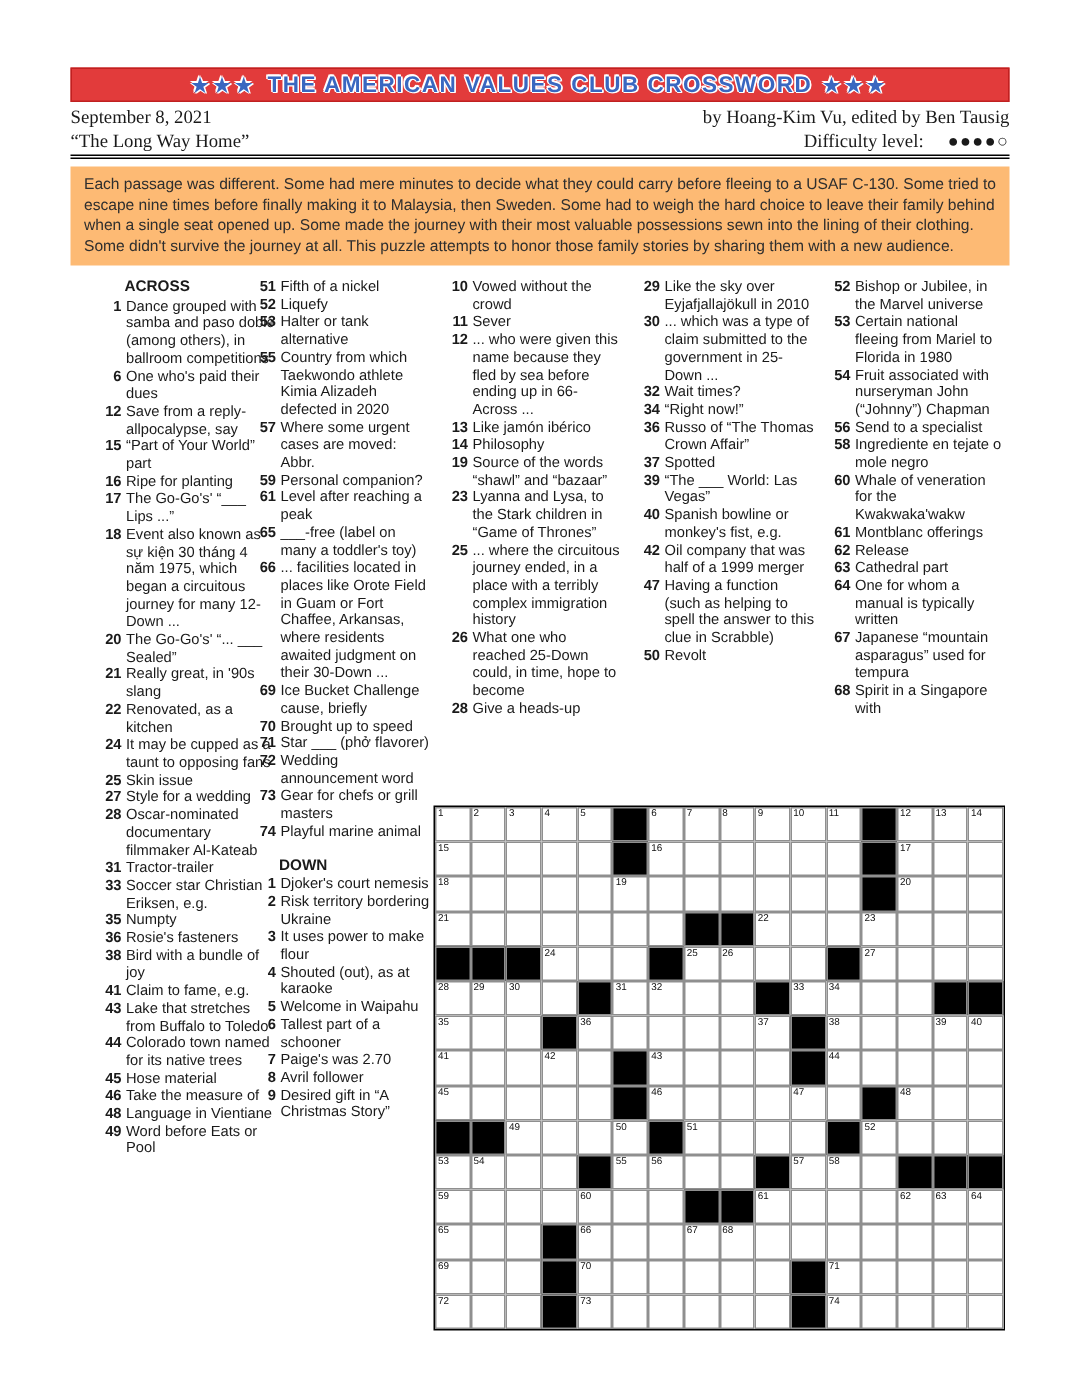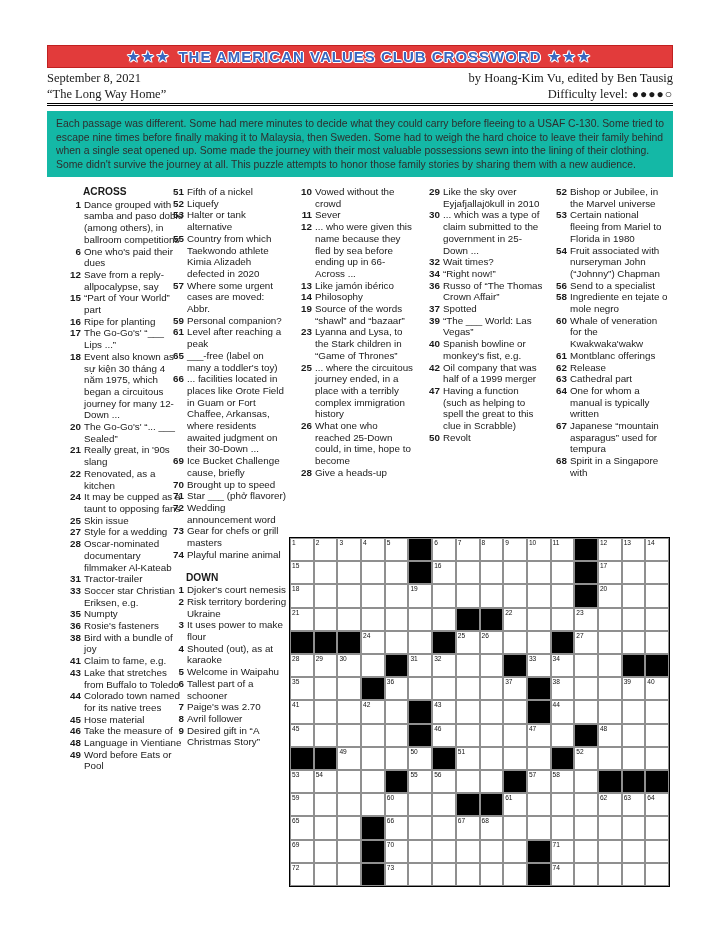--- a/index.html
+++ b/index.html
@@ -7,26 +7,26 @@
         font-family:"Liberation Sans",sans-serif;color:#1a1a1a;}
   
   .banner{position:absolute;left:47px;top:45px;width:626px;height:23px;background:#e23b3b;
           border:1px solid #c02020;box-sizing:border-box;display:flex;align-items:center;justify-content:center;gap:7px;}
   .banner-title,.banner-stars{font-weight:bold;font-size:15px;letter-spacing:1px;color:#3a67c0;
           text-shadow:-1px 0 #fff,1px 0 #fff,0 -1px #fff,0 1px #fff,1px 1px #fff,-1px -1px #fff;}
   .banner-stars{font-size:13px;letter-spacing:3px;}
   
   .masthead{position:absolute;left:47px;top:70px;width:626px;font-family:Liberation Serif, serif;font-size:12.5px;}
   .mast-row{display:flex;justify-content:space-between;line-height:16px;}
-  .difficulty{display:flex;align-items:center;gap:4px;}
+  .difficulty{display:flex;align-items:center;gap:16px;}
   .dots{font-size:12px;letter-spacing:1px;}
   .rule-double{position:absolute;left:47px;top:103px;width:626px;height:3px;
                border-top:1.6px solid #000;border-bottom:1.6px solid #000;box-sizing:border-box;}
   
-  .intro{position:absolute;left:47px;top:111px;width:626px;box-sizing:border-box;background:#14b8a6;
+  .intro{position:absolute;left:47px;top:111px;width:626px;box-sizing:border-box;background:#fdba74;
          padding:6px 9px;font-size:10.4px;line-height:13.5px;color:#2e2e2e;}
   
   .clue-col{position:absolute;top:186px;width:115px;font-size:9.8px;line-height:11.7px;}
   .clue-header{font-weight:bold;font-size:10.2px;margin:0 0 1px 14px;}
   .section + .section{margin-top:11px;}
   .clue{display:flex;margin:0;}
   .clue .num{flex:0 0 12px;text-align:right;font-weight:bold;padding-right:3px;}
   .clue .txt{flex:1;}
   
   .grid{position:absolute;left:289px;top:537px;width:381px;height:350px;box-sizing:border-box;
@@ -355,21 +355,21 @@
           <div class="clue">
             <span class="num">40</span>
             <span class="txt">Spanish bowline or monkey's fist, e.g.</span>
           </div>
           <div class="clue">
             <span class="num">42</span>
             <span class="txt">Oil company that was half of a 1999 merger</span>
           </div>
           <div class="clue">
             <span class="num">47</span>
-            <span class="txt">Having a function (such as helping to spell the great to this clue in Scrabble)</span>
+            <span class="txt">Having a function (such as helping to spell the answer to this clue in Scrabble)</span>
           </div>
           <div class="clue">
             <span class="num">50</span>
             <span class="txt">Revolt</span>
           </div>
         </div>
       </div>
       <div class="clue-col" style="left: 555px;">
         <div class="section">
           <div class="clue">

